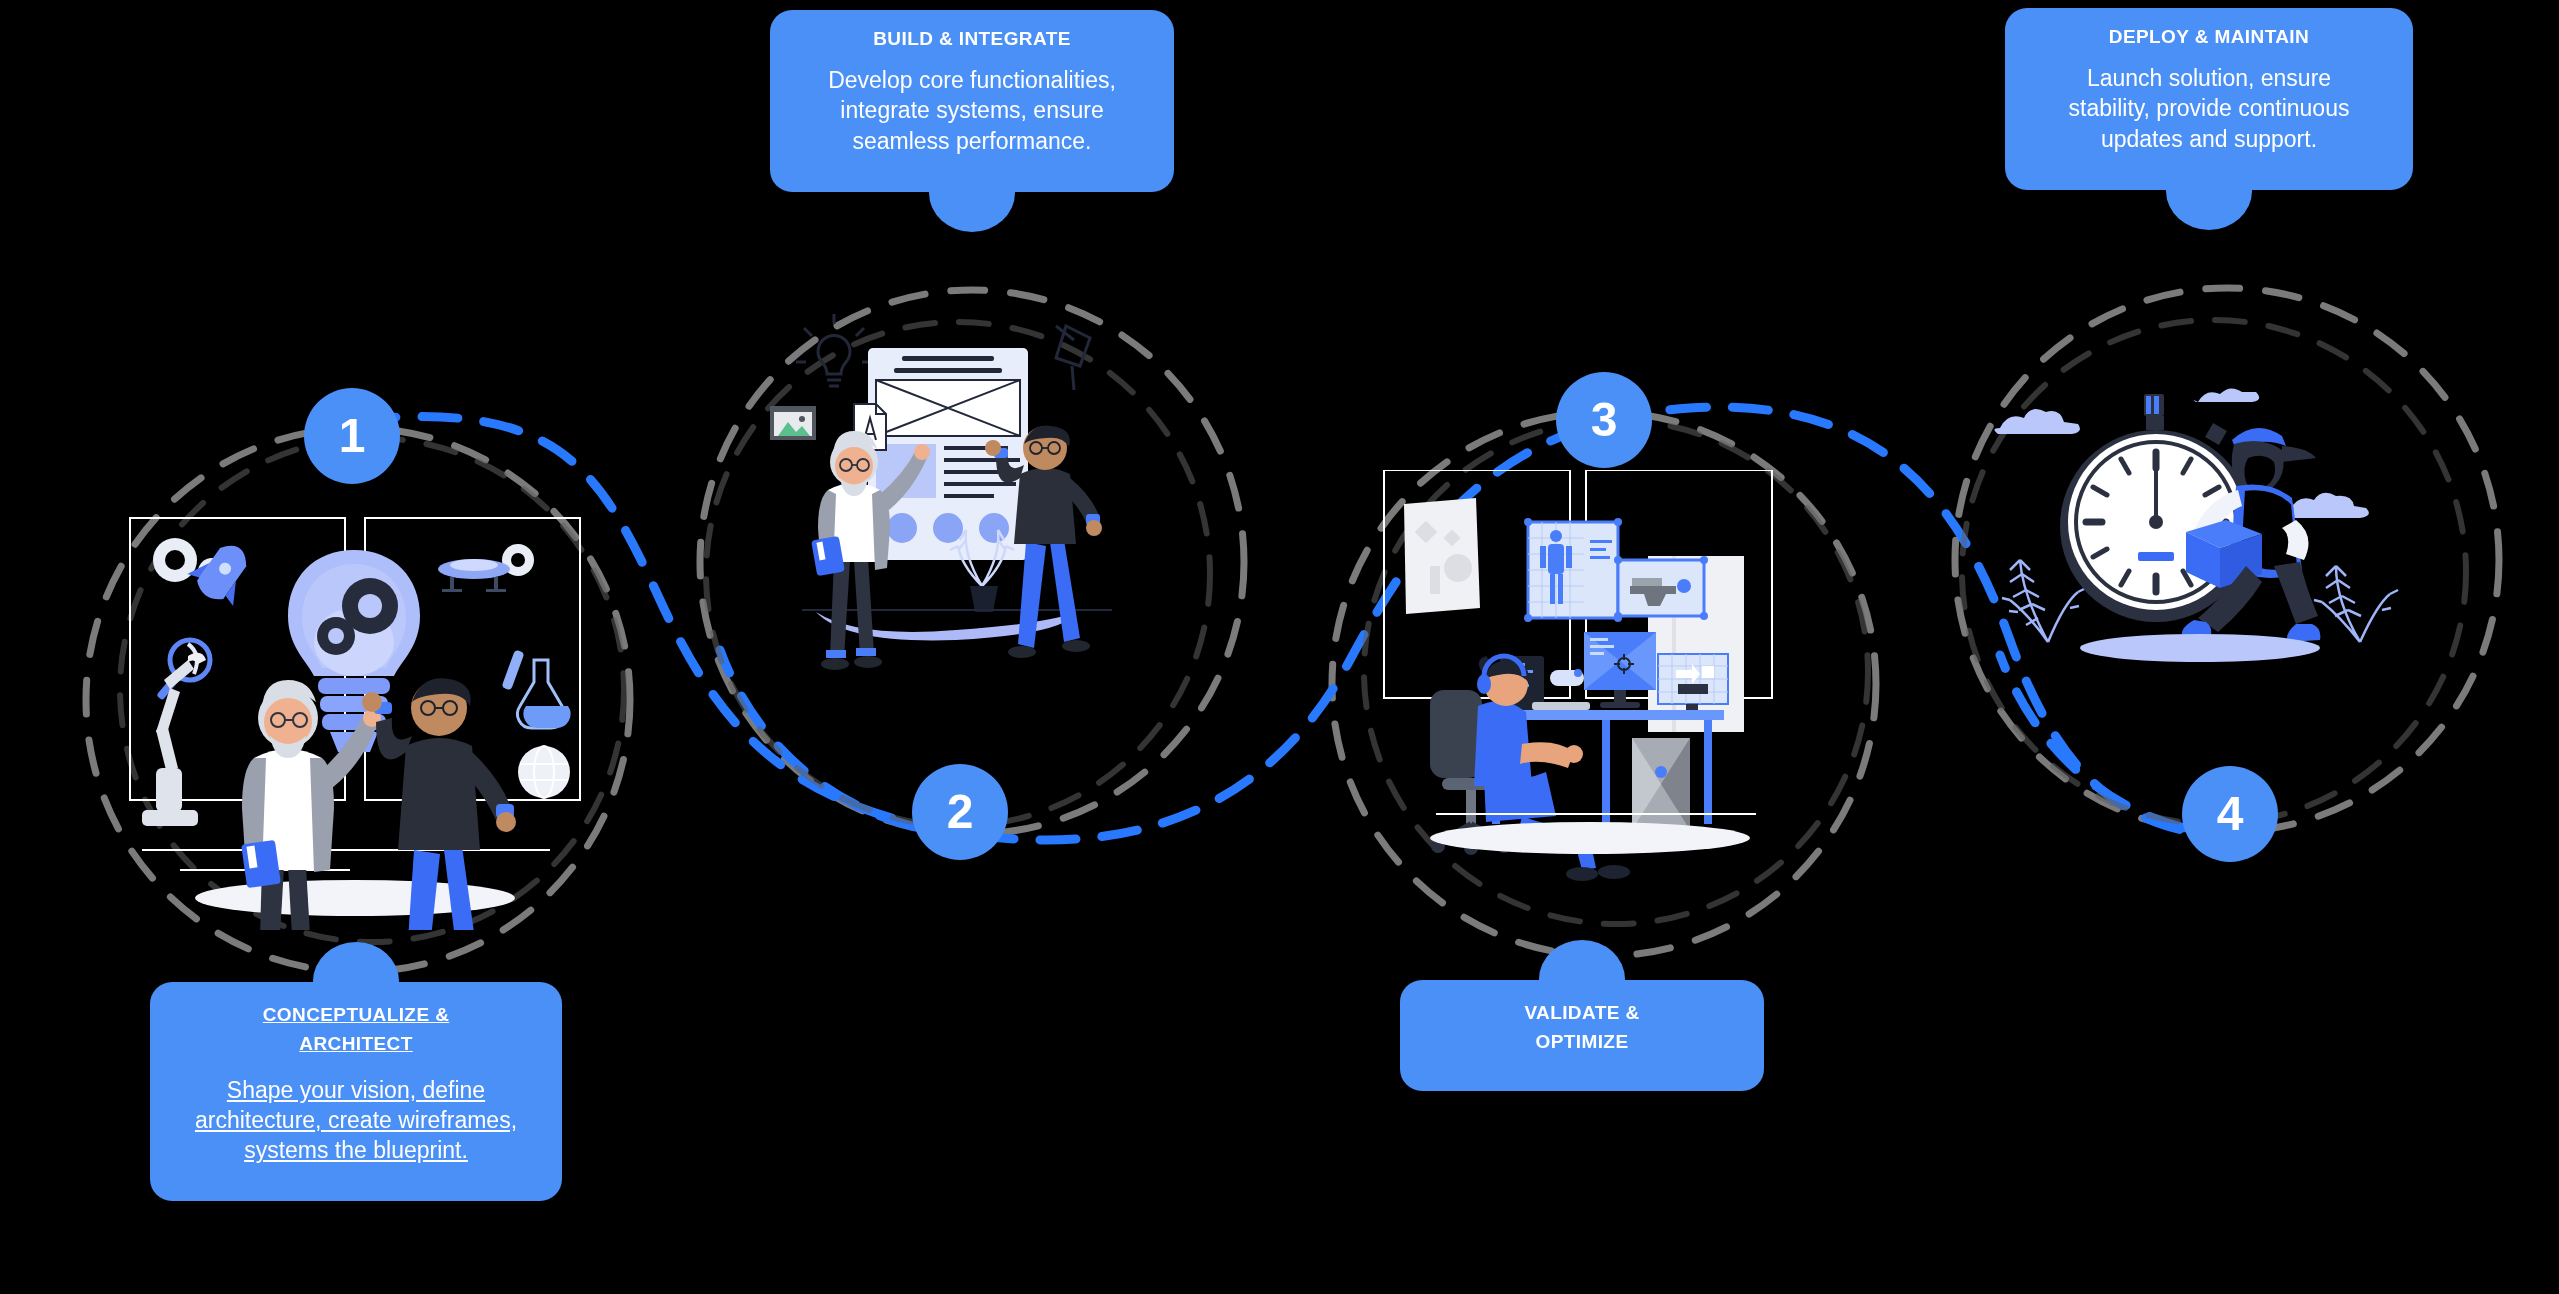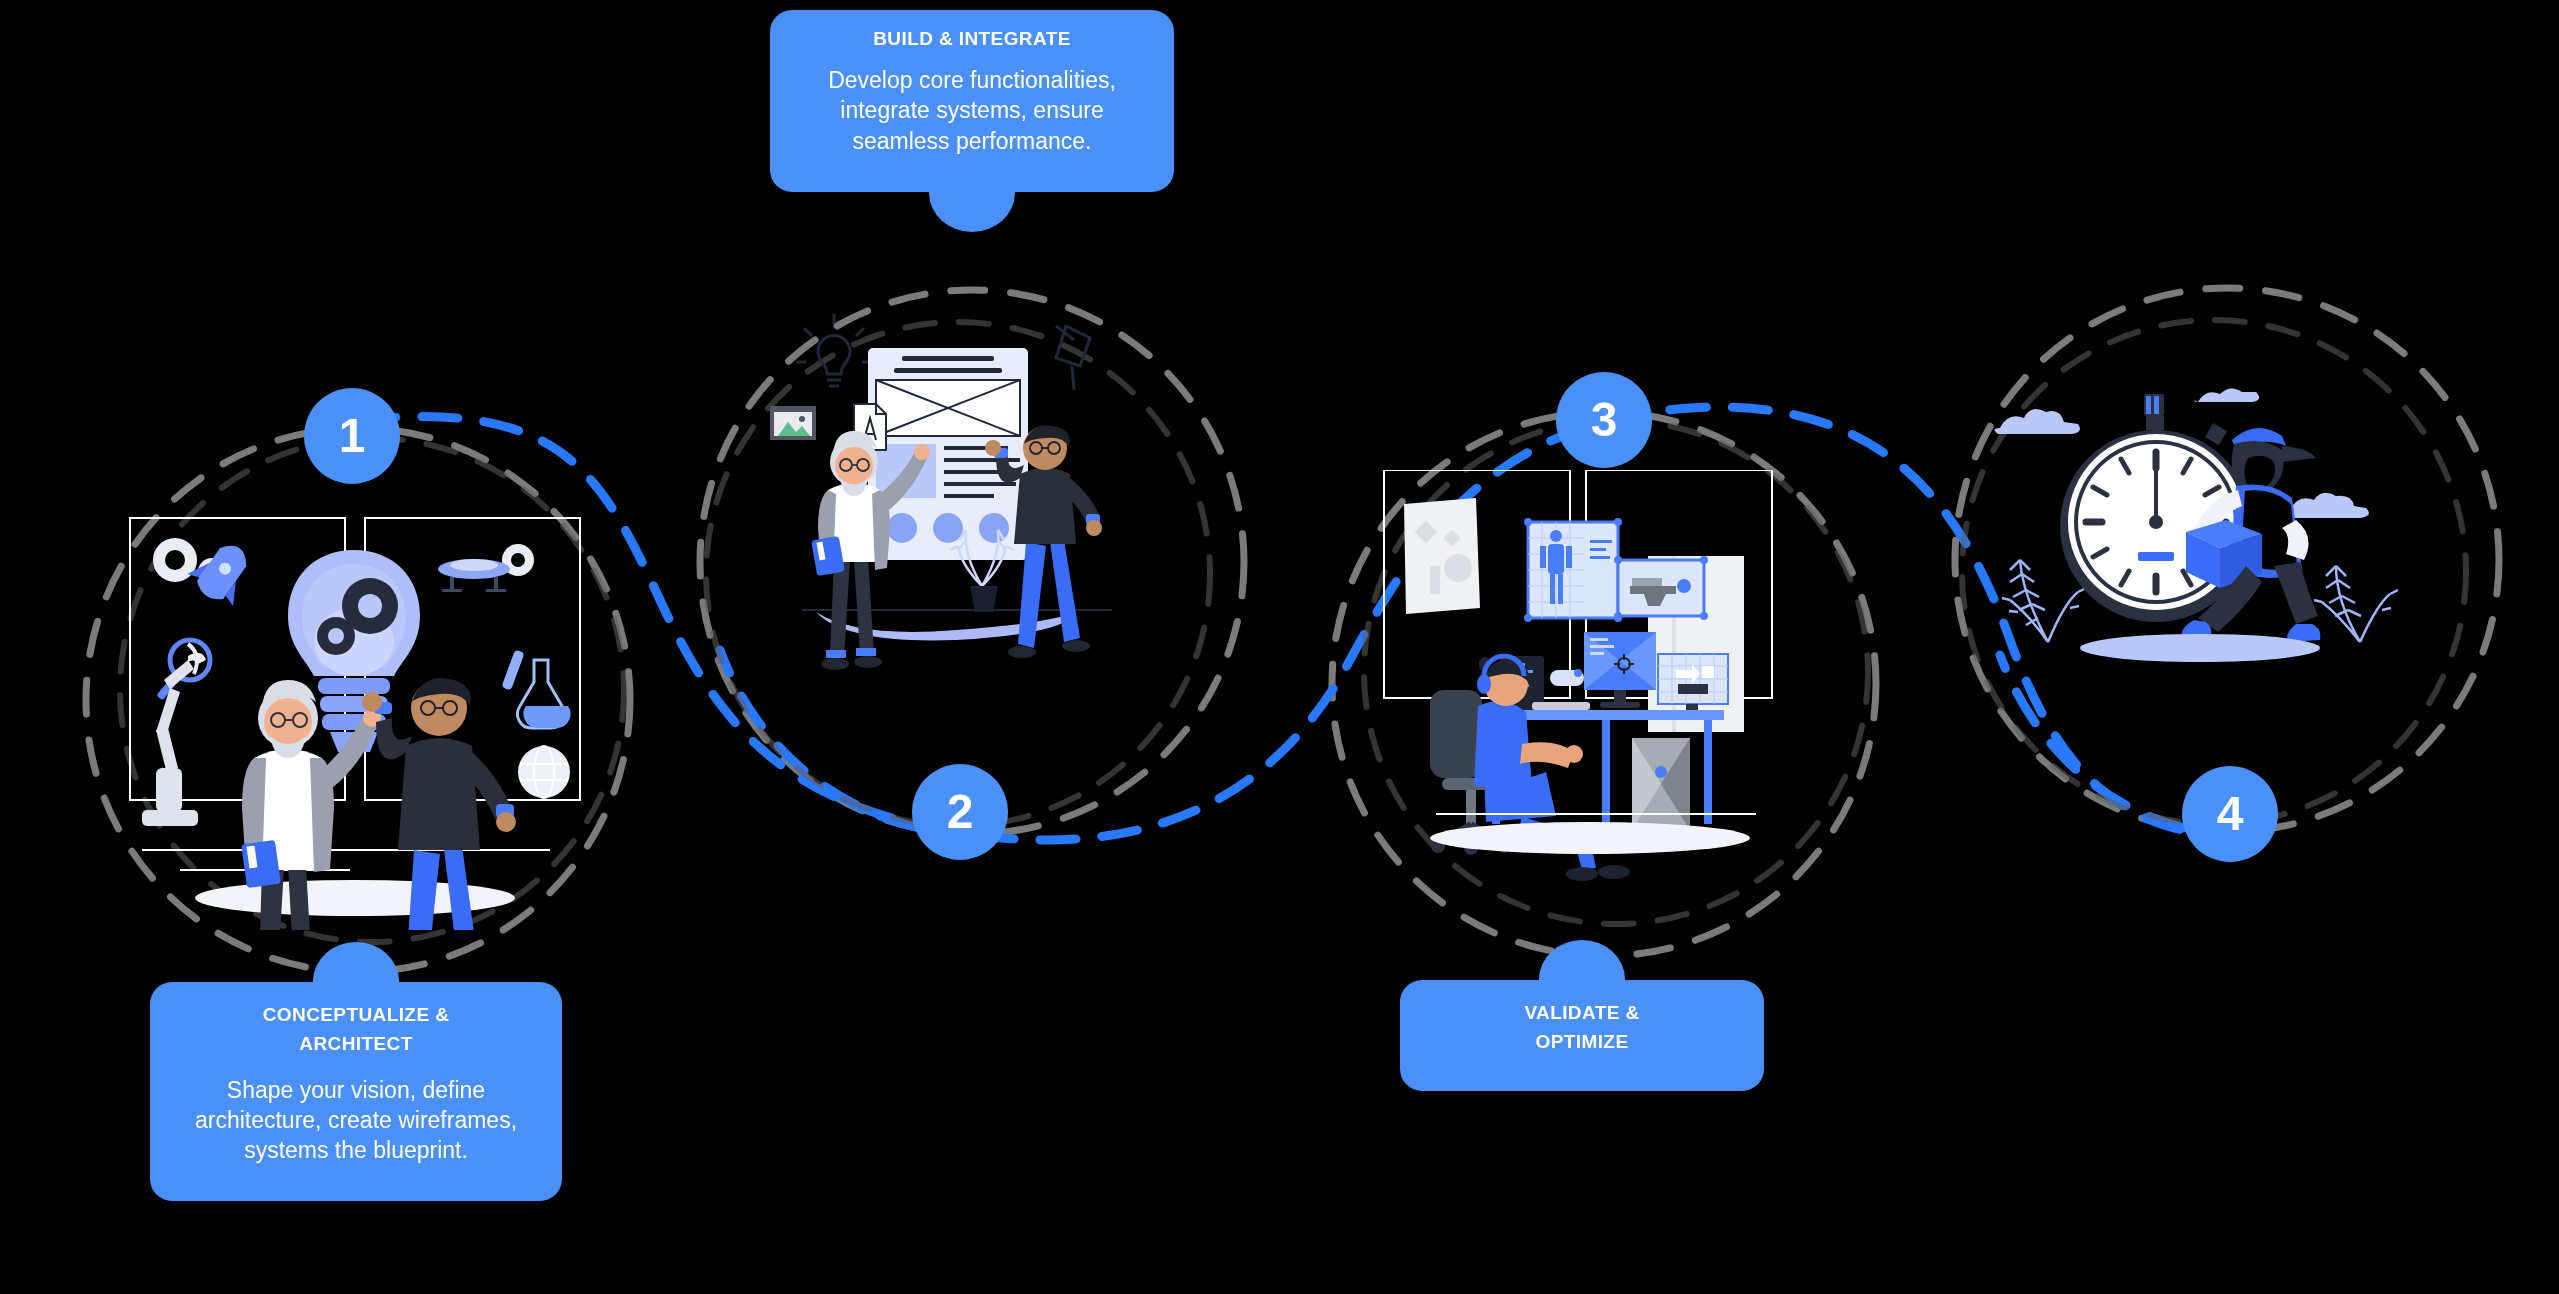--- a/index.html
+++ b/index.html
@@ -52,21 +52,21 @@
     border-bottom-left-radius:44px 40px;
     border-bottom-right-radius:44px 40px;
   }
   .tail.up{
     top:-40px;
     border-top-left-radius:44px 40px;
     border-top-right-radius:44px 40px;
   }
 
   
-  #card-1{left:150px;top:982px;width:412px;}
+  #card-1{left:150px;top:982px;width:412px;text-decoration:underline;}
   #card-2{left:770px;top:10px;width:404px;}
   #card-3{left:1400px;top:980px;width:364px;}
   #card-4{left:2005px;top:8px;width:408px;}
 
   
   .badge{
     position:absolute;
     width:96px;height:96px;
     border-radius:50%;
     background:#4a90f7;
@@ -610,14 +610,19 @@
   </div>
 
   <div class="card" id="card-3">
     <div class="tail up"></div>
     <p class="card-title two-line">
       <span>VALIDATE &amp;</span><br>
       <span>OPTIMIZE</span>
     </p>
   </div>
 
+  <div class="card" id="card-4">
+    <div class="tail down"></div>
+    <p class="card-title">DEPLOY &amp; MAINTAIN</p>
+    <p class="card-desc">Launch solution, ensure stability, provide continuous updates and support.</p>
+  </div>
 
 </div>
 
 </body></html>

